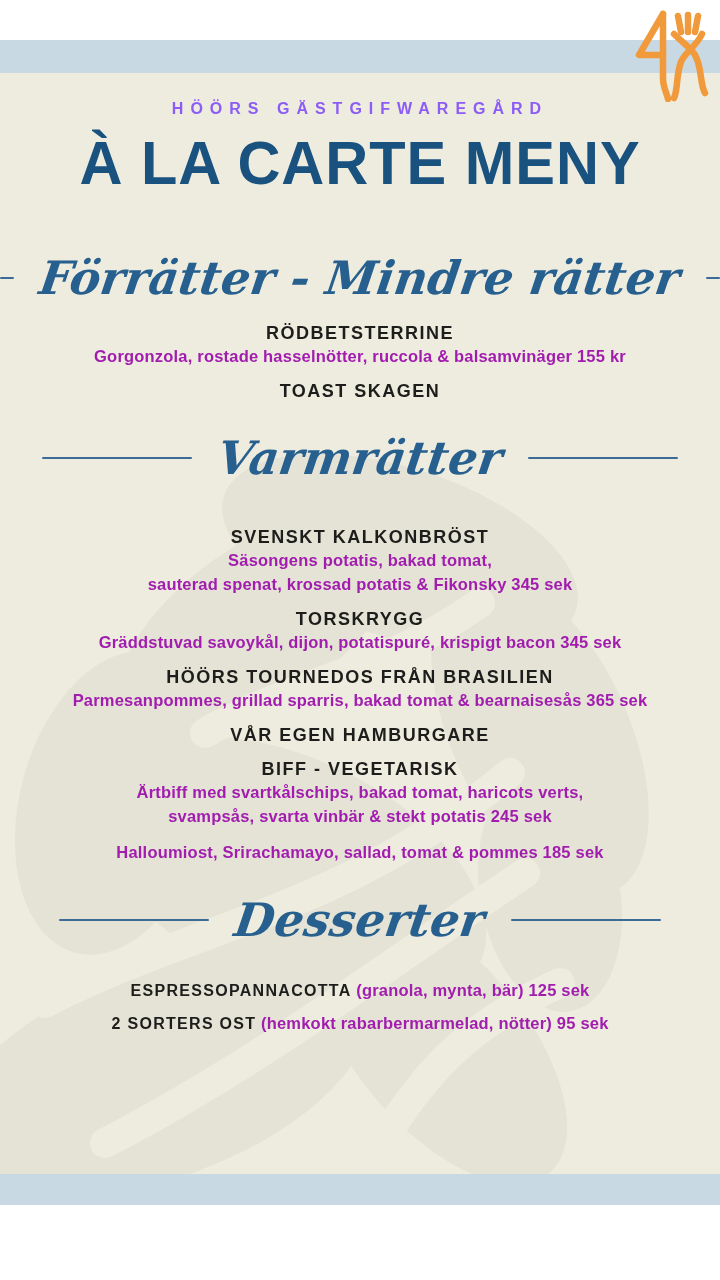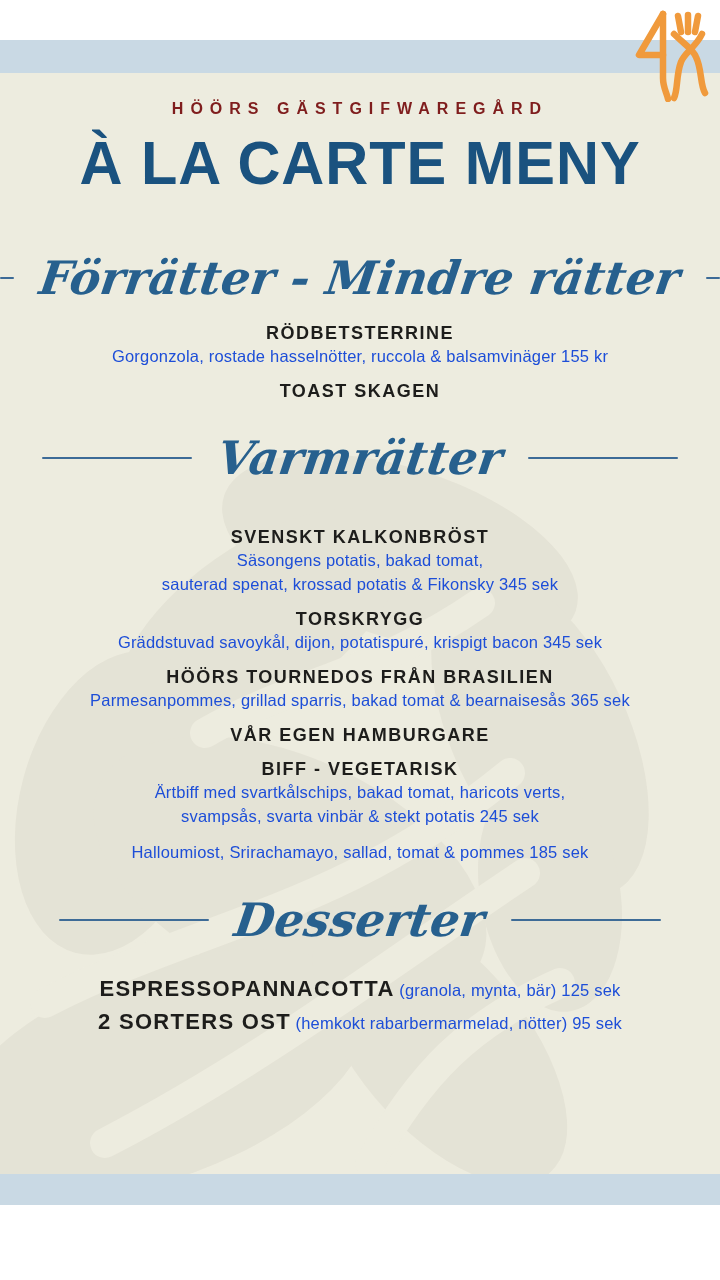--- a/index.html
+++ b/index.html
@@ -11,21 +11,21 @@
   .band-bottom{position:absolute;left:0;top:1174px;width:720px;height:31px;background:#c9d9e4;}
   .menu-sheet{
     position:absolute;left:0;top:73px;width:720px;height:1101px;
     background:#edecdf;overflow:hidden;
   }
   .watermark{position:absolute;left:-50px;top:350px;width:800px;height:820px;opacity:.8;pointer-events:none;}
   .logo{position:absolute;left:626px;top:6px;width:92px;height:96px;z-index:5;}
   .content{position:relative;z-index:2;width:720px;text-align:center;padding-top:27px;}
 
   .brand-name{
-    font-size:16px;font-weight:700;letter-spacing:7px;color:#7f1d1d;
+    font-size:16px;font-weight:700;letter-spacing:7px;color:#8b5cf6;
   }
   .menu-title{
     margin-top:14px;font-size:62px;line-height:62px;font-weight:700;
     letter-spacing:1px;color:#1a527f;transform:scaleX(.96);transform-origin:center;
   }
   .script-row{
     display:flex;align-items:center;justify-content:center;gap:26px;
     color:#27608e;
   }
   .script-text{
@@ -38,25 +38,25 @@
   .row-starters{margin-top:40px;}
   .row-mains{margin-top:6px;}
   .row-desserts{margin-top:0px;}
   .items{}
   .items-mains{margin-top:24px;}
   .menu-item{margin-bottom:12px;}
   .item-name{
     font-size:18px;line-height:22px;font-weight:700;letter-spacing:1.5px;color:#1d1d1b;
   }
   .item-desc{
-    font-size:16.5px;line-height:24px;letter-spacing:.2px;color:#1d4ed8;
+    font-size:16.5px;line-height:24px;letter-spacing:.2px;color:#a21caf;font-weight:bold;
   }
   .dessert-items{margin-top:14px;}
   .dessert-line{margin-bottom:9px;font-size:16.5px;line-height:22px;}
-  .dessert-name{font-weight:700;letter-spacing:1.3px;font-size:22px;}
+  .dessert-name{font-weight:700;letter-spacing:1.3px;font-size:16px;}
 </style>
 </head>
 <body>
 
 <div class="page">
 
   <div class="band-top"></div>
 
   <div class="menu-sheet">
     <svg class="watermark" viewBox="0 0 800 820" xmlns="http://www.w3.org/2000/svg">

